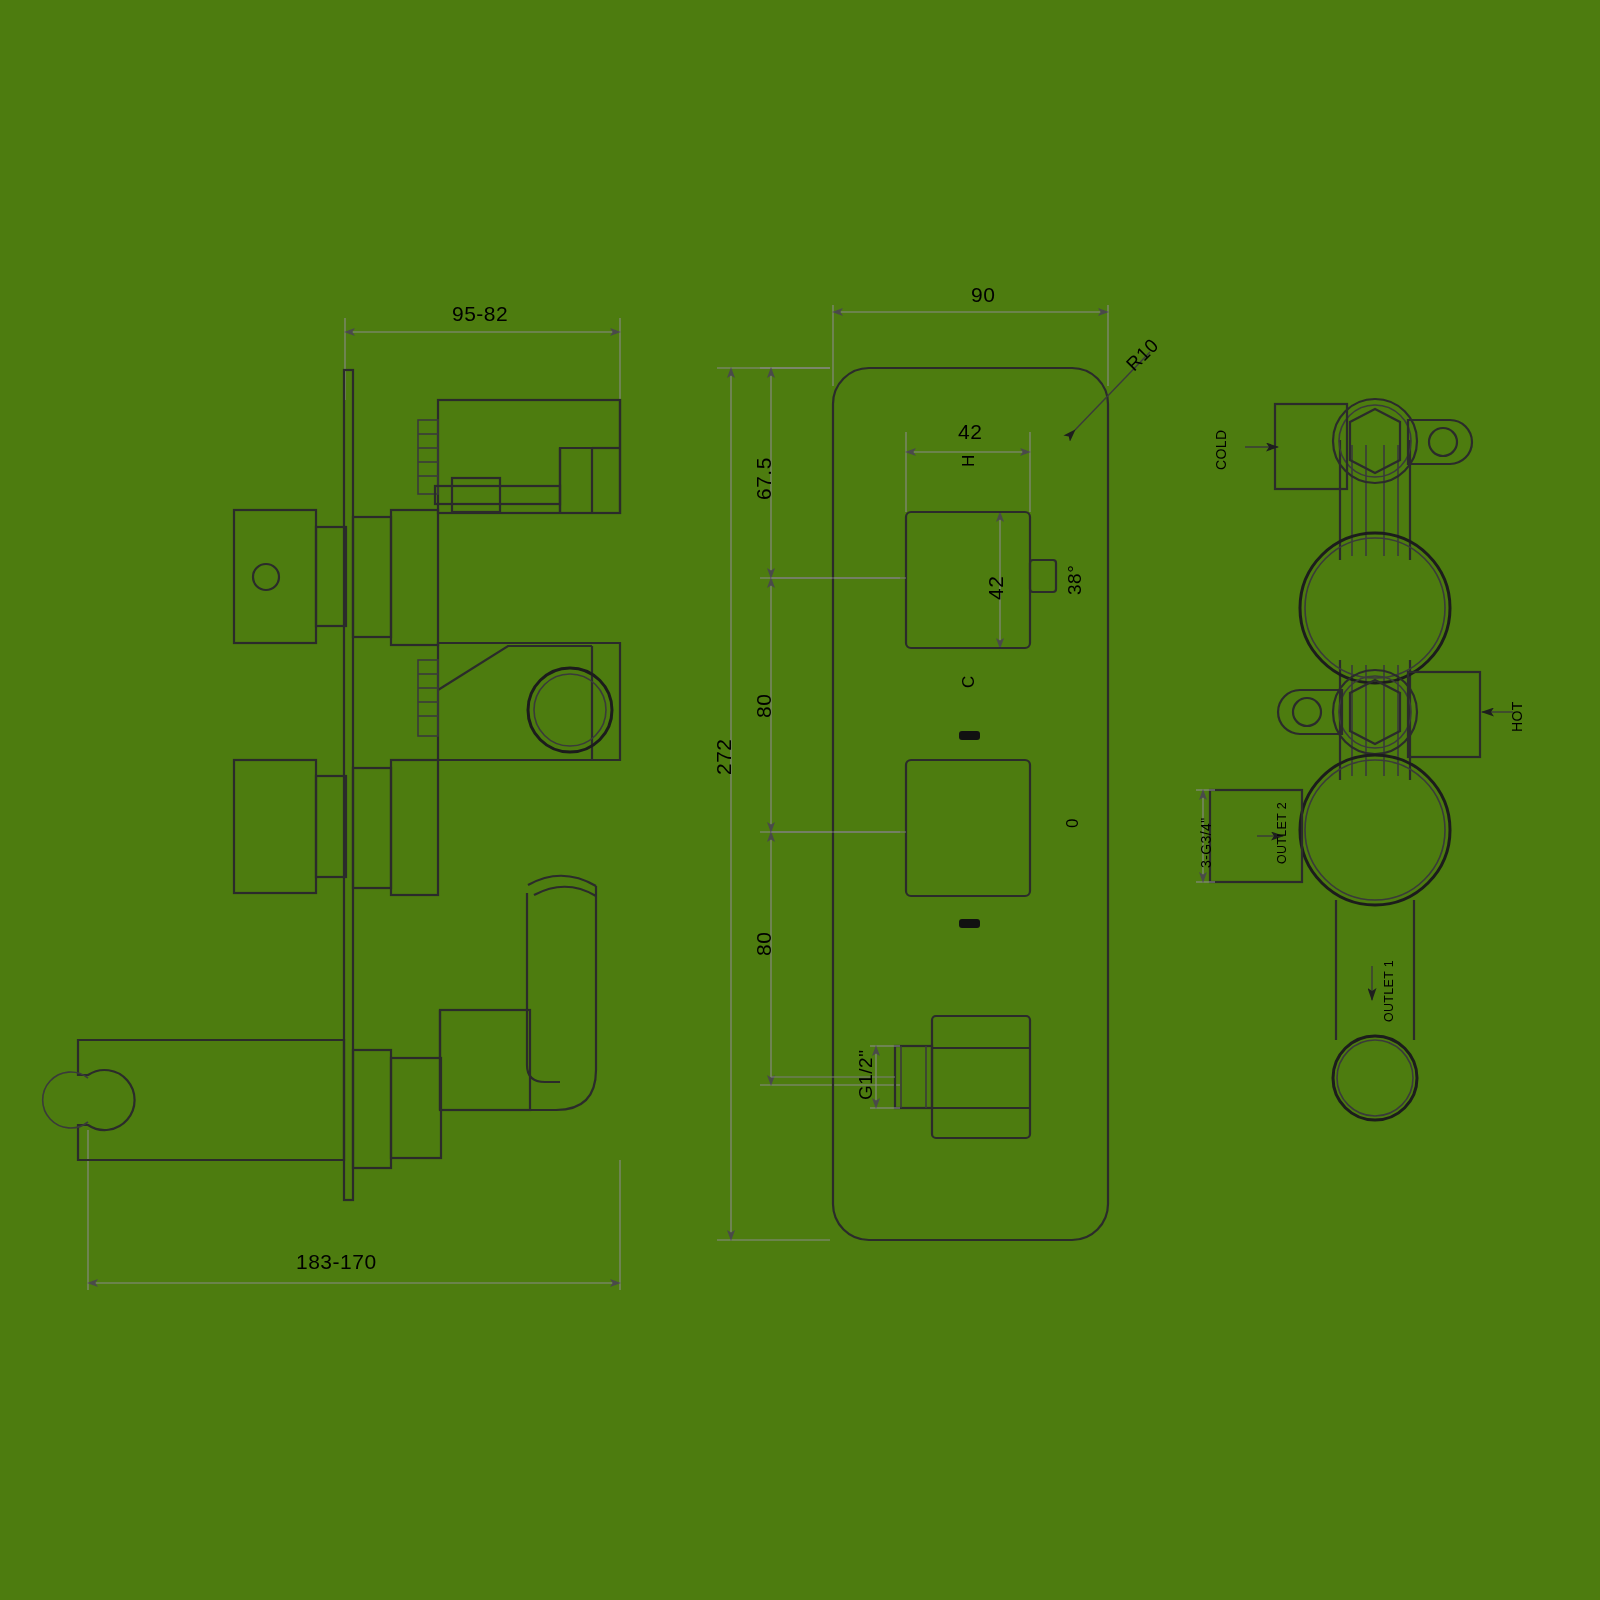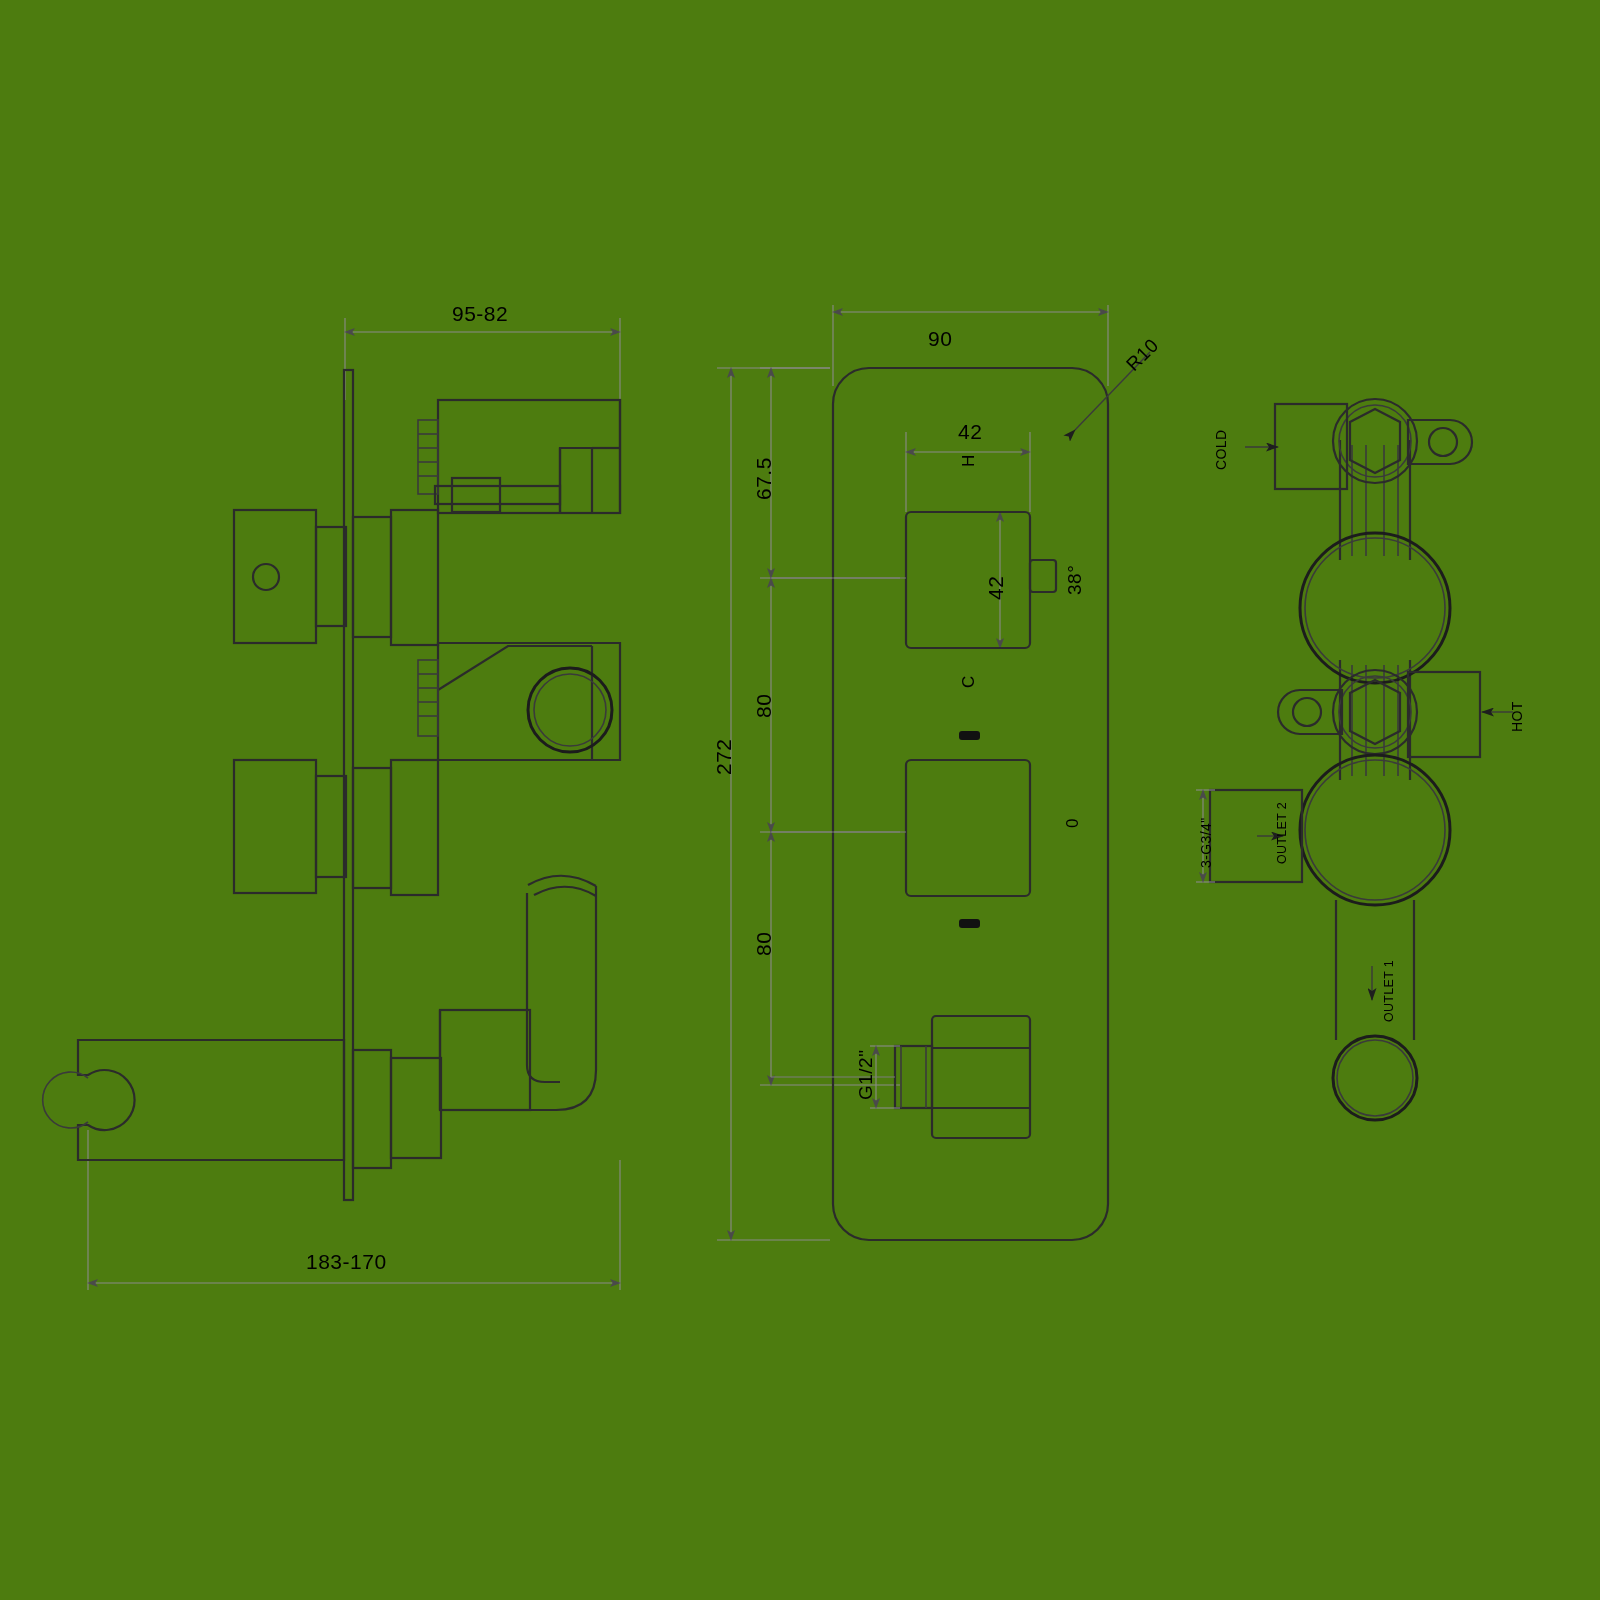--- a/index.html
+++ b/index.html
@@ -289,25 +289,25 @@
         <line class="leader" x1="1372" y1="966" x2="1372" y2="1000" marker-end="url(#ahd)"></line>
       </g>
 
     </g>
 
   </svg>
 
   <div style="position:absolute;left:452px;top:302px;">
     <span class="txt t-dim">95-82</span>
   </div>
-  <div style="position:absolute;left:306px;top:1250px;">
+  <div style="position:absolute;left:296px;top:1250px;">
     <span class="txt t-dim">183-170</span>
   </div>
 
-  <div style="position:absolute;left:928px;top:283px;margin-top:44px;">
+  <div style="position:absolute;left:971px;top:283px;">
     <span class="txt t-dim">90</span>
   </div>
   <div style="position:absolute;left:712px;top:775px;transform:rotate(-90deg);transform-origin:left top;">
     <span class="txt t-dim">272</span>
   </div>
   <div style="position:absolute;left:752px;top:500px;transform:rotate(-90deg);transform-origin:left top;">
     <span class="txt t-dim">67.5</span>
   </div>
   <div style="position:absolute;left:752px;top:718px;transform:rotate(-90deg);transform-origin:left top;">
     <span class="txt t-dim">80</span>

